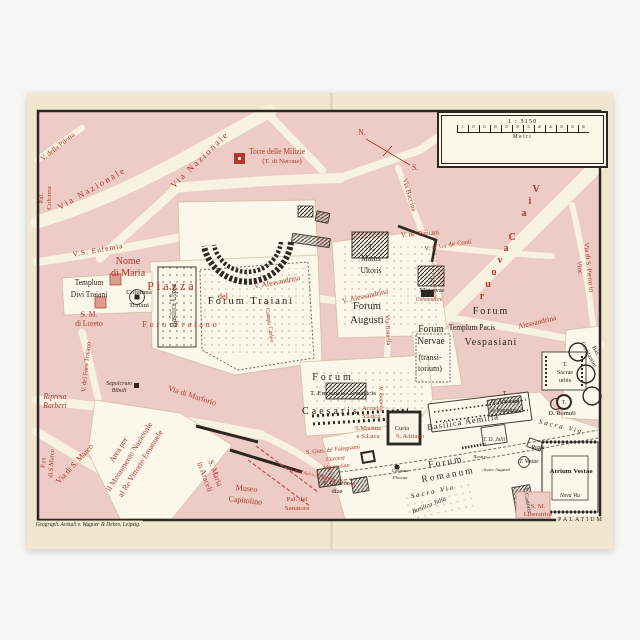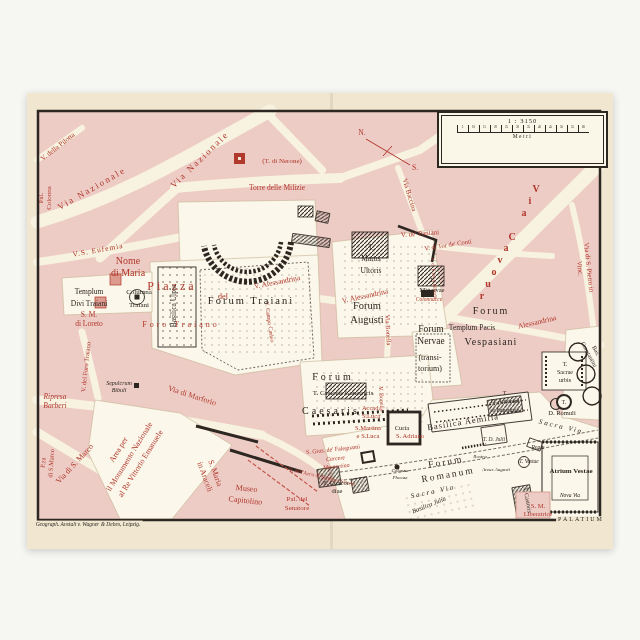--- a/index.html
+++ b/index.html
@@ -249,49 +249,49 @@
       <span class="charlbl" style="left: 500px; top: 259.333px; font-size: 10px; transform: translate(-50%, -50%);">v</span>
       <span class="charlbl" style="left: 494px; top: 271.222px; font-size: 10px; transform: translate(-50%, -50%);">o</span>
       <span class="charlbl" style="left: 488px; top: 283.111px; font-size: 10px; transform: translate(-50%, -50%);">u</span>
       <span class="charlbl" style="left: 482px; top: 295px; font-size: 10px; transform: translate(-50%, -50%);">r</span>
       <div class="map-label red" style="left: 420px; top: 234px; font-size: 7px; transform: translate(-50%, -50%) rotate(-4deg);">V. de' Pantani</div>
       <div class="map-label red" style="left: 448px; top: 245px; font-size: 6.5px; transform: translate(-50%, -50%) rotate(-9deg);">V. di Tor de' Conti</div>
       <div class="map-label red" style="left: 409px; top: 195px; font-size: 7px; transform: translate(-50%, -50%) rotate(73deg);">Via Baccina</div>
       <div class="map-label red" style="left: 584px; top: 268px; font-size: 7px; transform: translate(-50%, -50%) rotate(84deg);">Via di S. Pietro in Vinc.</div>
       <div class="map-label red" style="left: 434px; top: 278px; font-size: 5.5px; transform: translate(-50%, -50%) rotate(86deg);">V. d. Croce Bianca</div>
       <div class="map-label red it" style="left: 429px; top: 299px; font-size: 5.5px; transform: translate(-50%, -50%) rotate(0deg);">Colonnacce</div>
-      <div class="map-label red" style="left: 277px; top: 152px; font-size: 7.5px; transform: translate(-50%, -50%) rotate(0deg); margin-top: 36px;">Torre delle Milizie</div>
+      <div class="map-label red" style="left: 277px; top: 152px; font-size: 7.5px; transform: translate(-50%, -50%) rotate(0deg);">Torre delle Milizie</div>
       <div class="map-label red" style="left: 282px; top: 161px; font-size: 7px; transform: translate(-50%, -50%) rotate(0deg);">(T. di Nerone)</div>
       <div class="map-label red" style="left: 269px; top: 322px; font-size: 6px; transform: translate(-50%, -50%) rotate(82deg);">V. Campo Carleo</div>
       <div class="map-label red" style="left: 538px; top: 510px; font-size: 6.5px; line-height: 1.2; transform: translate(-50%, -50%) rotate(0deg);">S. M.
 Liberatrice</div>
       <div class="map-label red" style="left: 362px; top: 133px; font-size: 7.5px; transform: translate(-50%, -50%) rotate(0deg);">N.</div>
       <div class="map-label red" style="left: 415px; top: 168px; font-size: 7.5px; transform: translate(-50%, -50%) rotate(0deg);">S.</div>
-      <div class="map-label blk" style="left: 89px; top: 298px; font-size: 7.5px; line-height: 1.6; transform: translate(-50%, -50%) rotate(0deg);">Templum
+      <div class="map-label blk" style="left: 89px; top: 289px; font-size: 7.5px; line-height: 1.6; transform: translate(-50%, -50%) rotate(0deg);">Templum
 Divi Traiani</div>
       <div class="map-label blk" style="left: 139px; top: 299px; font-size: 7px; line-height: 1.8; transform: translate(-50%, -50%) rotate(0deg);">Columna
 Traiani</div>
       <div class="map-label blk" style="left: 174px; top: 306px; font-size: 7.5px; transform: translate(-50%, -50%) rotate(-90deg);">Basilica Ulpia</div>
       <div class="map-label blk" style="left: 251px; top: 301px; font-size: 10.5px; letter-spacing: 2px; transform: translate(-50%, -50%) rotate(0deg);">Forum Traiani</div>
       <div class="map-label blk" style="left: 371px; top: 259px; font-size: 7.5px; line-height: 1.5; transform: translate(-50%, -50%) rotate(0deg);">T.
 Martis
 Ultoris</div>
       <div class="map-label blk" style="left: 367px; top: 313px; font-size: 10.5px; line-height: 1.3; transform: translate(-50%, -50%) rotate(0deg);">Forum
 Augusti</div>
       <div class="map-label blk" style="left: 431px; top: 335px; font-size: 9.5px; line-height: 1.3; transform: translate(-50%, -50%) rotate(0deg);">Forum
 Nervae</div>
       <div class="map-label blk" style="left: 430px; top: 363px; font-size: 8px; line-height: 1.4; transform: translate(-50%, -50%) rotate(0deg);">(transi-
 torium)</div>
       <div class="map-label blk" style="left: 491px; top: 311px; font-size: 10px; letter-spacing: 2px; transform: translate(-50%, -50%) rotate(0deg);">Forum</div>
       <div class="map-label blk" style="left: 472px; top: 328px; font-size: 7.5px; transform: translate(-50%, -50%) rotate(0deg);">Templum Pacis</div>
       <div class="map-label blk" style="left: 491px; top: 342px; font-size: 10px; letter-spacing: 1px; transform: translate(-50%, -50%) rotate(0deg);">Vespasiani</div>
       <div class="map-label blk" style="left: 432px; top: 285px; font-size: 6.5px; line-height: 1.5; transform: translate(-50%, -50%) rotate(0deg);">T.
 Minervae</div>
       <div class="map-label blk" style="left: 333px; top: 377px; font-size: 10px; letter-spacing: 3px; transform: translate(-50%, -50%) rotate(0deg);">Forum</div>
-      <div class="map-label blk" style="left: 343px; top: 393px; font-size: 7px; transform: translate(-50%, -50%) rotate(0deg);">T. Castoris Genetricis</div>
+      <div class="map-label blk" style="left: 343px; top: 393px; font-size: 7px; transform: translate(-50%, -50%) rotate(0deg);">T. Emanuele Genetricis</div>
       <div class="map-label blk" style="left: 331px; top: 411px; font-size: 10px; letter-spacing: 3px; transform: translate(-50%, -50%) rotate(0deg);">Caesaris</div>
       <div class="map-label blk" style="left: 402px; top: 428px; font-size: 6.5px; transform: translate(-50%, -50%) rotate(0deg);">Curia</div>
       <div class="map-label blk" style="left: 463px; top: 422px; font-size: 8.5px; letter-spacing: 1px; transform: translate(-50%, -50%) rotate(-9deg);">Basilica Aemilia</div>
       <div class="map-label blk" style="left: 505px; top: 402px; font-size: 6px; line-height: 1.4; transform: translate(-50%, -50%) rotate(0deg);">T.
 D. Antonini
 et Faustinae</div>
       <div class="map-label blk" style="left: 562px; top: 413px; font-size: 6.5px; transform: translate(-50%, -50%) rotate(0deg);">D. Romuli</div>
       <div class="map-label blk" style="left: 565px; top: 372px; font-size: 6px; line-height: 1.35; transform: translate(-50%, -50%) rotate(0deg);">T.
 Sacrae
 urbis</div>

